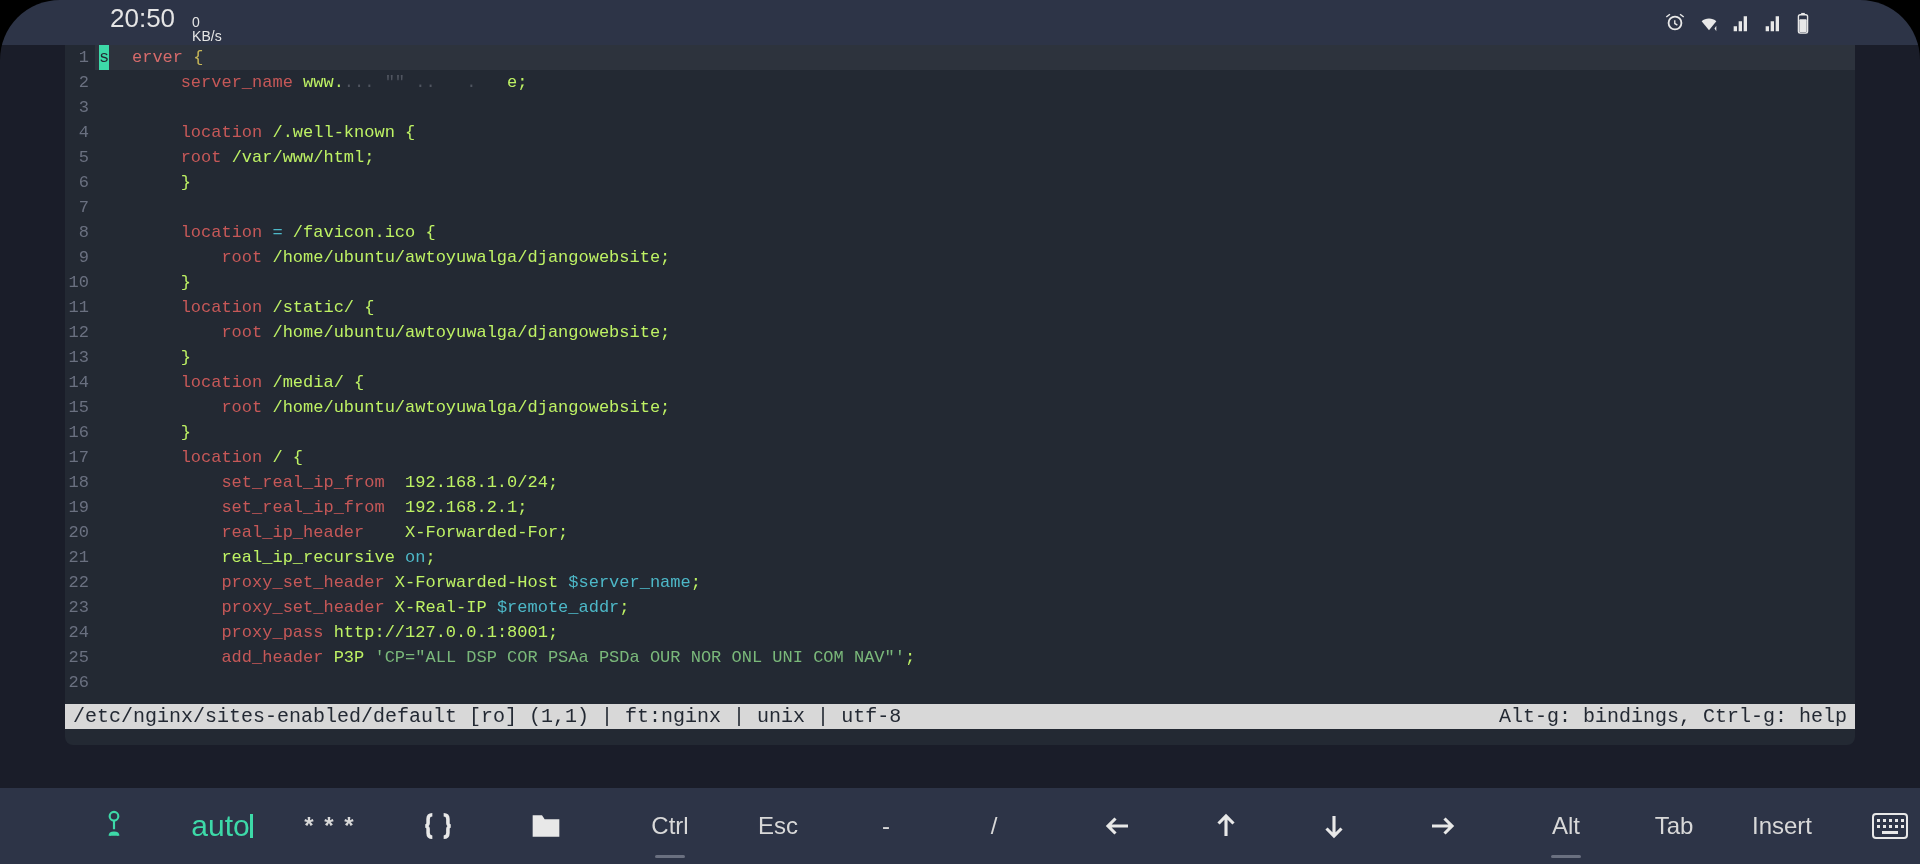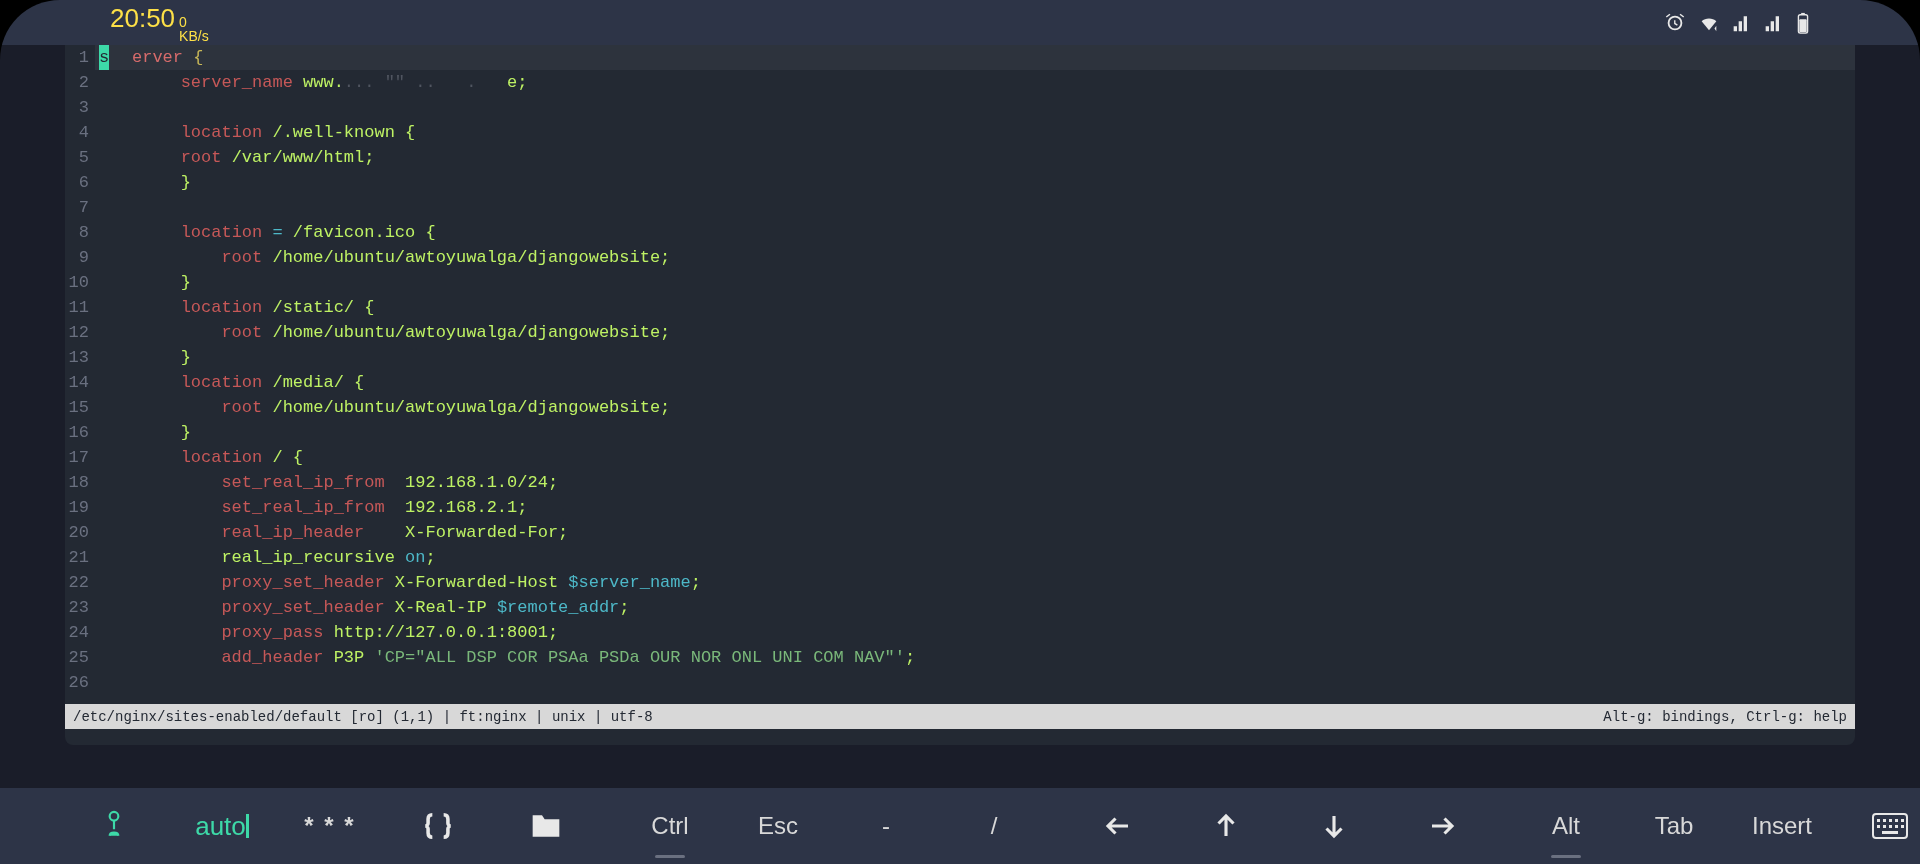--- a/index.html
+++ b/index.html
@@ -17,22 +17,22 @@
   background: #2d3447;
   display: flex;
   justify-content: space-between;
   align-items: center;
   padding: 0 110px 0 110px;
   border-radius: 40px 40px 0 0;
 }
 .status-left {
   display: flex;
   align-items: baseline;
-  gap: 4px;
-  color: #fde047;
+  gap: 17px;
+  color: #e5e5e5;
 }
 .time {
   font-size: 26px;
   font-weight: 500;
   font-family: sans-serif;
 }
 .net-speed {
   font-size: 14px;
   display: flex;
   flex-direction: column;
@@ -98,21 +98,21 @@
   position: absolute;
   bottom: 16px;
   left: 0;
   right: 0;
   height: 25px;
   background: #d8d8d8;
   color: #232933;
   display: flex;
   justify-content: space-between;
   align-items: center;
-  font-size: 14px;
+  font-size: 20px;
   padding: 0 8px;
   font-family: 'Consolas', 'Courier New', monospace;
 }
 .toolbar {
   position: absolute;
   bottom: 0;
   left: 0;
   right: 0;
   height: 76px;
   background: #2d3447;
@@ -131,21 +131,21 @@
   font-size: 24px;
   font-family: sans-serif;
   cursor: pointer;
 }
 .toolbar-divider {
   width: 1px;
   height: 40px;
   background: #4a5268;
   margin: 0 8px;
 }
-.auto-text { color: #3dd9a8; font-size: 26px; }
+.auto-text { color: #3dd9a8; font-size: 30px; }
 .auto-caret { 
   display: inline-block;
   width: 3px;
   height: 24px;
   background: #3dd9a8;
   vertical-align: middle;
 }
 .underlined {
   position: relative;
 }

